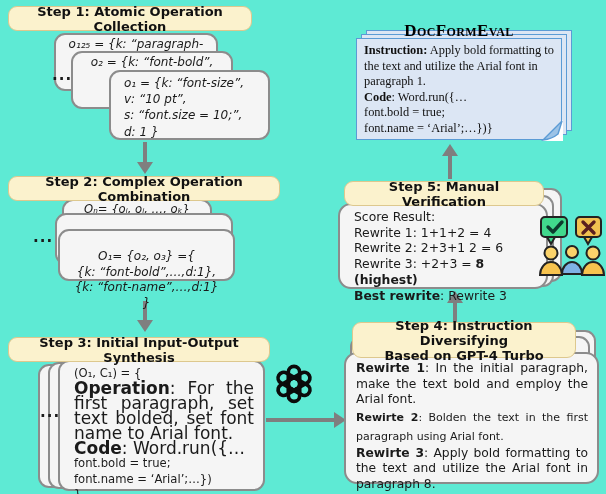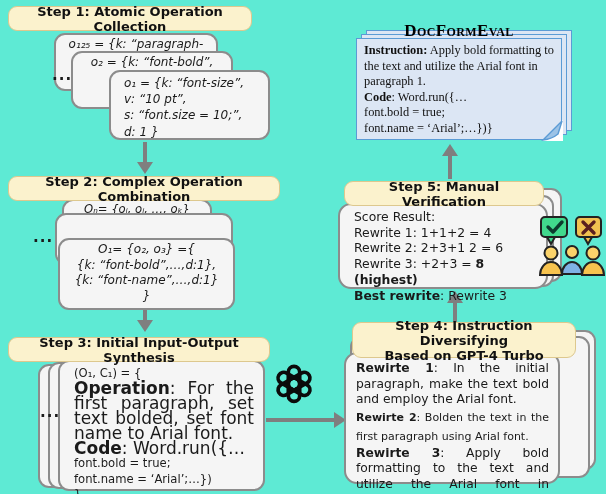--- a/index.html
+++ b/index.html
@@ -71,21 +71,21 @@
   </div>
 
   <div class="step-header" style="left:8px;top:176px;width:272px;height:25px;">Step 2: Complex Operation Combination</div>
 
   <div class="gcard" style="left:62px;top:199px;width:150px;height:52px;z-index:1;">
     <div class="ctext centered" style="padding-top:1px;font-size:11.6px;">Oₙ= {oᵢ, oⱼ, …, oₖ}</div>
   </div>
   <div class="gcard" style="left:55px;top:213px;width:178px;height:52px;z-index:2;">
     <div class="ctext centered" style="padding-top:1px;margin-top:36px;">O₂= {o₄, o₅, o₆},</div>
   </div>
-  <div class="gcard" style="left:58px;top:238px;width:177px;height:72px;z-index:3;padding-top:2px;">
+  <div class="gcard" style="left:58px;top:229px;width:177px;height:52px;z-index:3;padding-top:18px;">
     <div class="ctext centered" style="line-height:15.6px;">O₁= {o₂, o₃} ={</div>
     <div class="ctext centered" style="line-height:15.6px;">{k: “font-bold”,…,d:1},</div>
     <div class="ctext centered" style="line-height:15.6px;">{k: “font-name”,…,d:1}</div>
     <div class="ctext centered" style="line-height:15.6px;">}</div>
   </div>
   <div class="dots" style="left:33px;top:228px;">...</div>
 
   <div>
     <div class="stem-v" style="left:143px;top:301px;height:20px;"></div>
     <div class="head-down" style="left:137px;top:320px;"></div>
@@ -179,21 +179,21 @@
     </svg>
   </div>
 
   <div>
     <div class="head-up" style="left:447px;top:291px;"></div>
     <div class="stem-v" style="left:453px;top:302px;height:20px;"></div>
   </div>
 
   <div class="gcard" style="left:356px;top:330px;width:240px;height:140px;z-index:1;"></div>
   <div class="gcard" style="left:350px;top:336px;width:240px;height:142px;z-index:2;"></div>
-  <div class="gcard" style="left:344px;top:352px;width:216px;height:132px;z-index:3;padding:7px 9px 0 10px;border-radius:13px;">
+  <div class="gcard" style="left:344px;top:352px;width:255px;height:132px;z-index:3;padding:7px 9px 0 10px;border-radius:13px;">
     <div class="cpara" style="font-size:12.3px;line-height:15.5px;"><span class="b">Rewirte 1</span><span>: In the initial paragraph, make the text bold and employ the Arial font.</span></div>
     <div class="cpara" style="font-size:11px;line-height:19px;"><span class="b">Rewirte 2</span><span>: Bolden the text in the first paragraph using Arial font.</span></div>
     <div class="cpara" style="font-size:12.3px;line-height:15.5px;"><span class="b">Rewirte 3</span><span>: Apply bold formatting to the text and utilize the Arial font in paragraph 8.</span></div>
   </div>
   <div class="step-header" style="left:352px;top:322px;width:224px;height:36px;z-index:6;flex-direction:column;">
     <div>Step 4:  Instruction Diversifying</div>
     <div>Based on GPT-4 Turbo</div>
   </div>
 
 </div>

